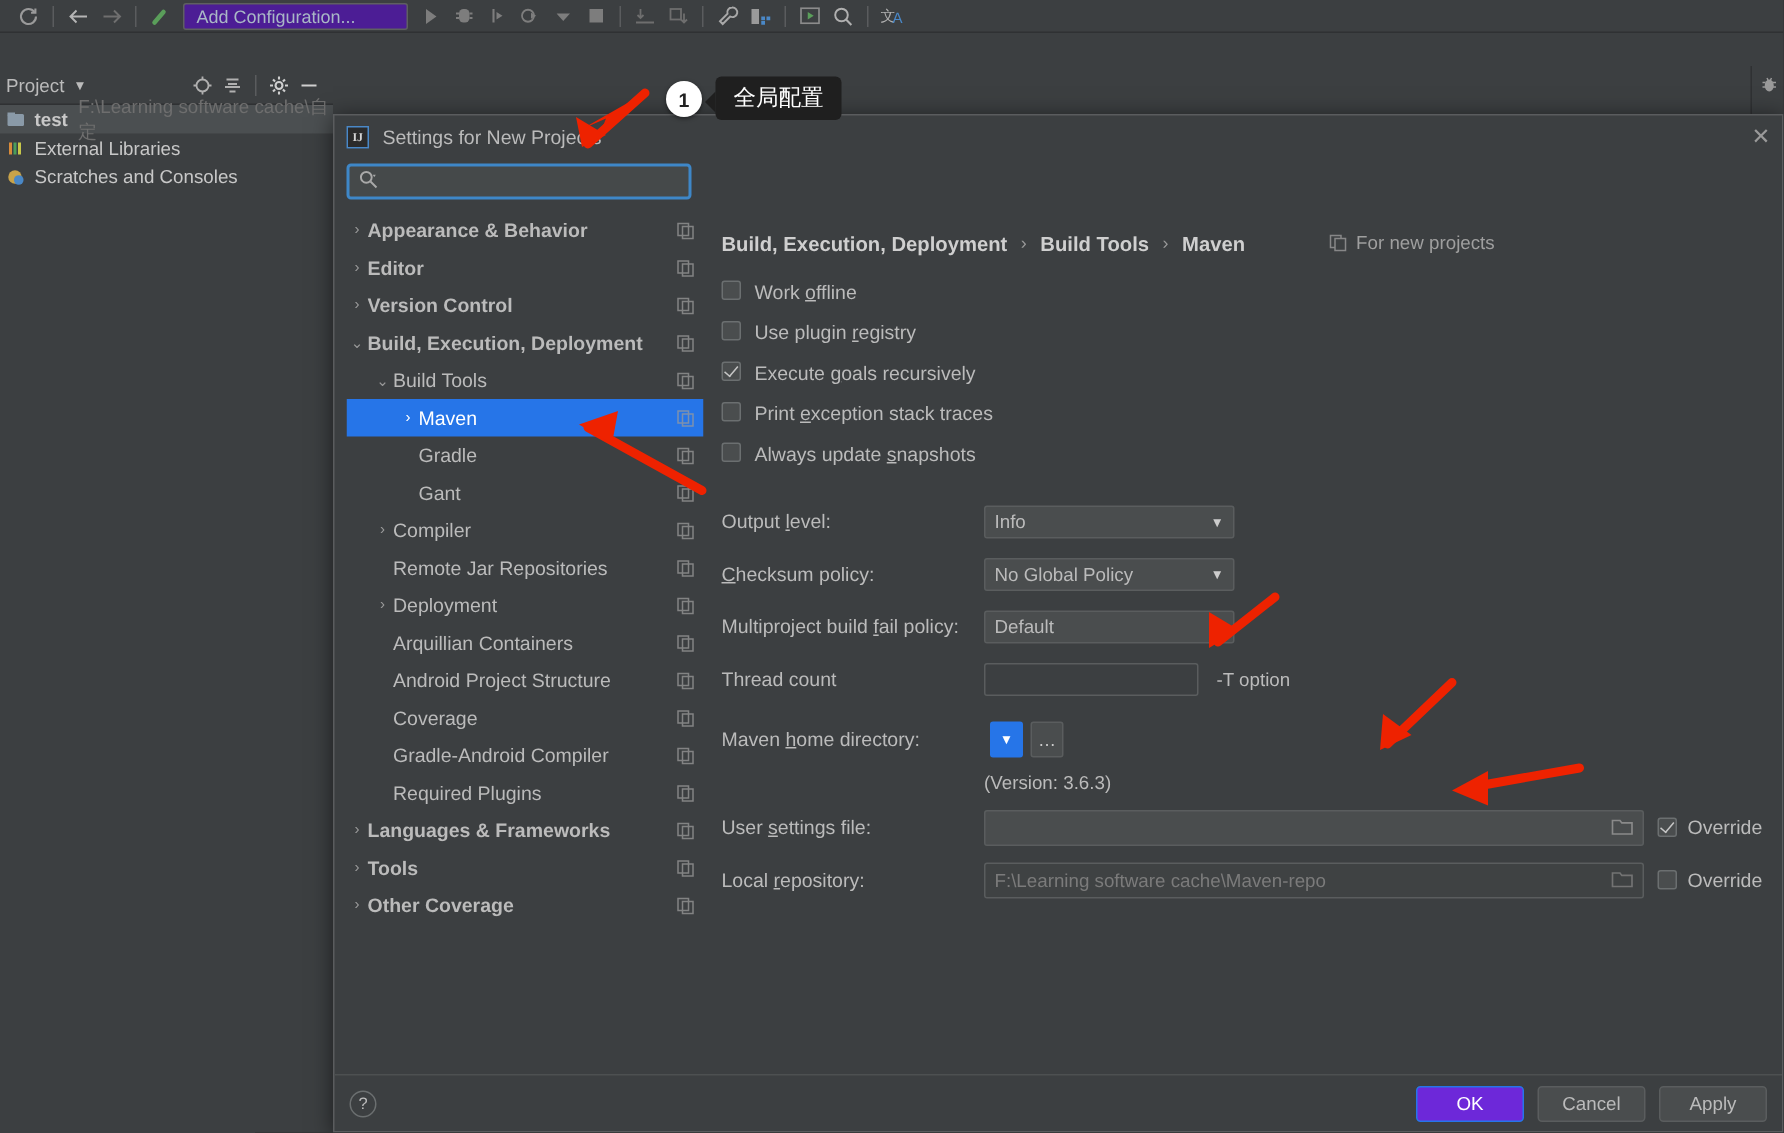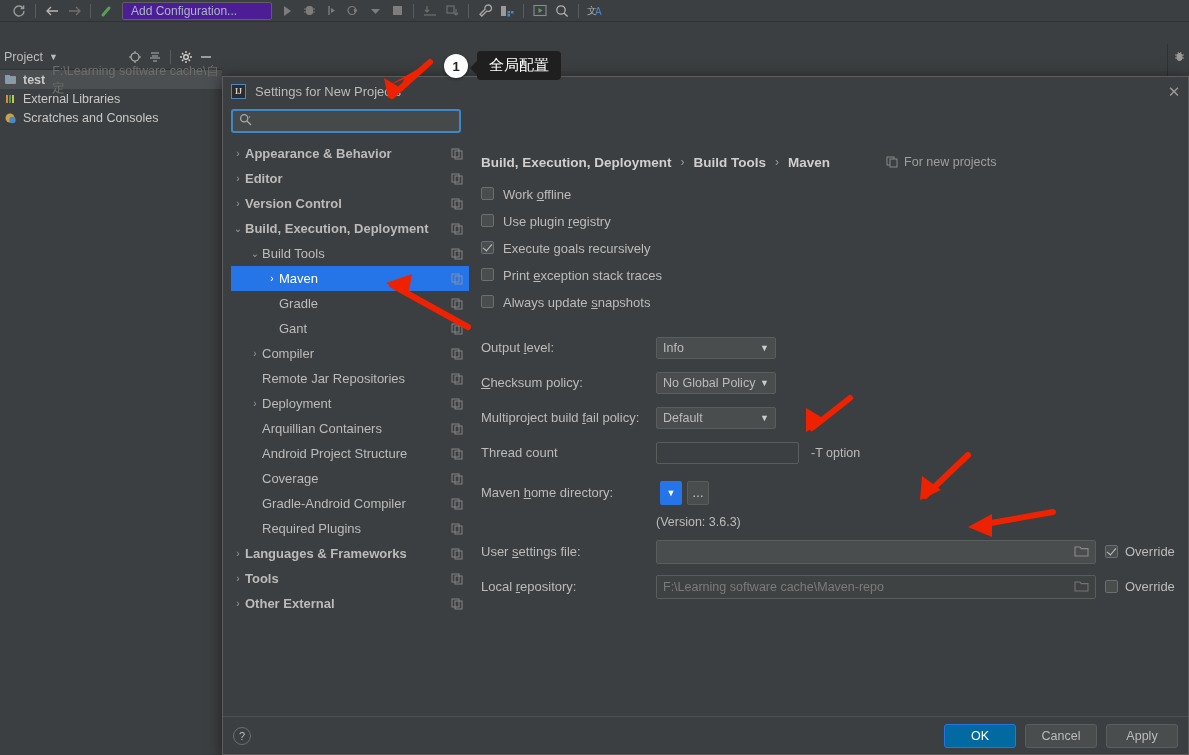--- a/index.html
+++ b/index.html
@@ -132,21 +132,21 @@
   .chk.on::after {
     content:""; position:absolute; left:3px; top:0px; width:4px; height:8px;
     border:solid #c6c6c6; border-width:0 1.6px 1.6px 0; transform:rotate(40deg);
   }
   .chk-lbl { margin-left:9px; color:#bbbbbb; font-size:13px; }
   .u { text-decoration:underline; }
 
   .frow { display:flex; align-items:center; height:35px; }
   .flabel { width:175px; flex:0 0 175px; color:#bbbbbb; font-size:13px; }
   .combo {
-    width:120px; height:22px; background:#4a4d4e; border:1px solid #5a5d5e;
+    width:167px; height:22px; background:#4a4d4e; border:1px solid #5a5d5e;
     border-radius:2px; display:flex; align-items:center; padding:0 6px;
     color:#bbbbbb; font-size:12.5px;
   }
   .combo .cv { flex:1 1 auto; }
   .combo .carrow { font-size:9px; color:#cccccc; }
   .tinput {
     height:22px; background:#4a4d4e; border:1px solid #5a5d5e; border-radius:2px;
     display:flex; align-items:center; padding:0 6px; color:#bbbbbb; font-size:12.5px;
   }
   .tinput.empty { background:#3c3f41; }
@@ -178,21 +178,21 @@
   .help-btn {
     width:18px; height:18px; border-radius:50%; border:1px solid #6b6f70;
     color:#bbbbbb; font-size:11px; display:flex; align-items:center; justify-content:center;
   }
   .fbtns { margin-left:auto; display:flex; align-items:center; gap:9px; }
   .btn {
     min-width:72px; height:24px; border-radius:3px; background:#4a4d4e;
     border:1px solid #5a5d5e; color:#bbbbbb; font-size:12.5px;
     display:flex; align-items:center; justify-content:center;
   }
-  .btn.primary { background:#0369a1; border-color:#2675e8; color:#ffffff; }
+  .btn.primary { background:#6d28d9; border-color:#2675e8; color:#ffffff; }
 
   
   .badge {
     position:absolute; width:24px; height:24px; border-radius:50%;
     background:#ffffff; color:#222222; font-size:13px; font-weight:bold;
     display:flex; align-items:center; justify-content:center;
     box-shadow:0 1px 3px rgba(0,0,0,.5);
   }
   .tip {
     position:absolute; background:#1f1f1f; color:#ffffff;
@@ -560,21 +560,21 @@
         <div class="tnode top" style="padding-left: 0px;">
           <span class="arrow">›</span>
           <span class="tlabel">Tools</span>
           <span class="copy-ico"><svg width="12" height="12" viewBox="0 0 12 12">
               <rect x="1" y="1" width="7" height="8" stroke="#9a9a9a" stroke-width="1" fill="none"></rect>
               <rect x="4" y="3" width="7" height="8" stroke="#9a9a9a" stroke-width="1" fill="none"></rect>
             </svg></span>
         </div>
         <div class="tnode top" style="padding-left: 0px;">
           <span class="arrow">›</span>
-          <span class="tlabel">Other External</span>
+          <span class="tlabel">Other Coverage</span>
           <span class="copy-ico"><svg width="12" height="12" viewBox="0 0 12 12">
               <rect x="1" y="1" width="7" height="8" stroke="#9a9a9a" stroke-width="1" fill="none"></rect>
               <rect x="4" y="3" width="7" height="8" stroke="#9a9a9a" stroke-width="1" fill="none"></rect>
             </svg></span>
         </div>
       </div>
 
     <div class="pane">
 
       <div class="crumbs">

